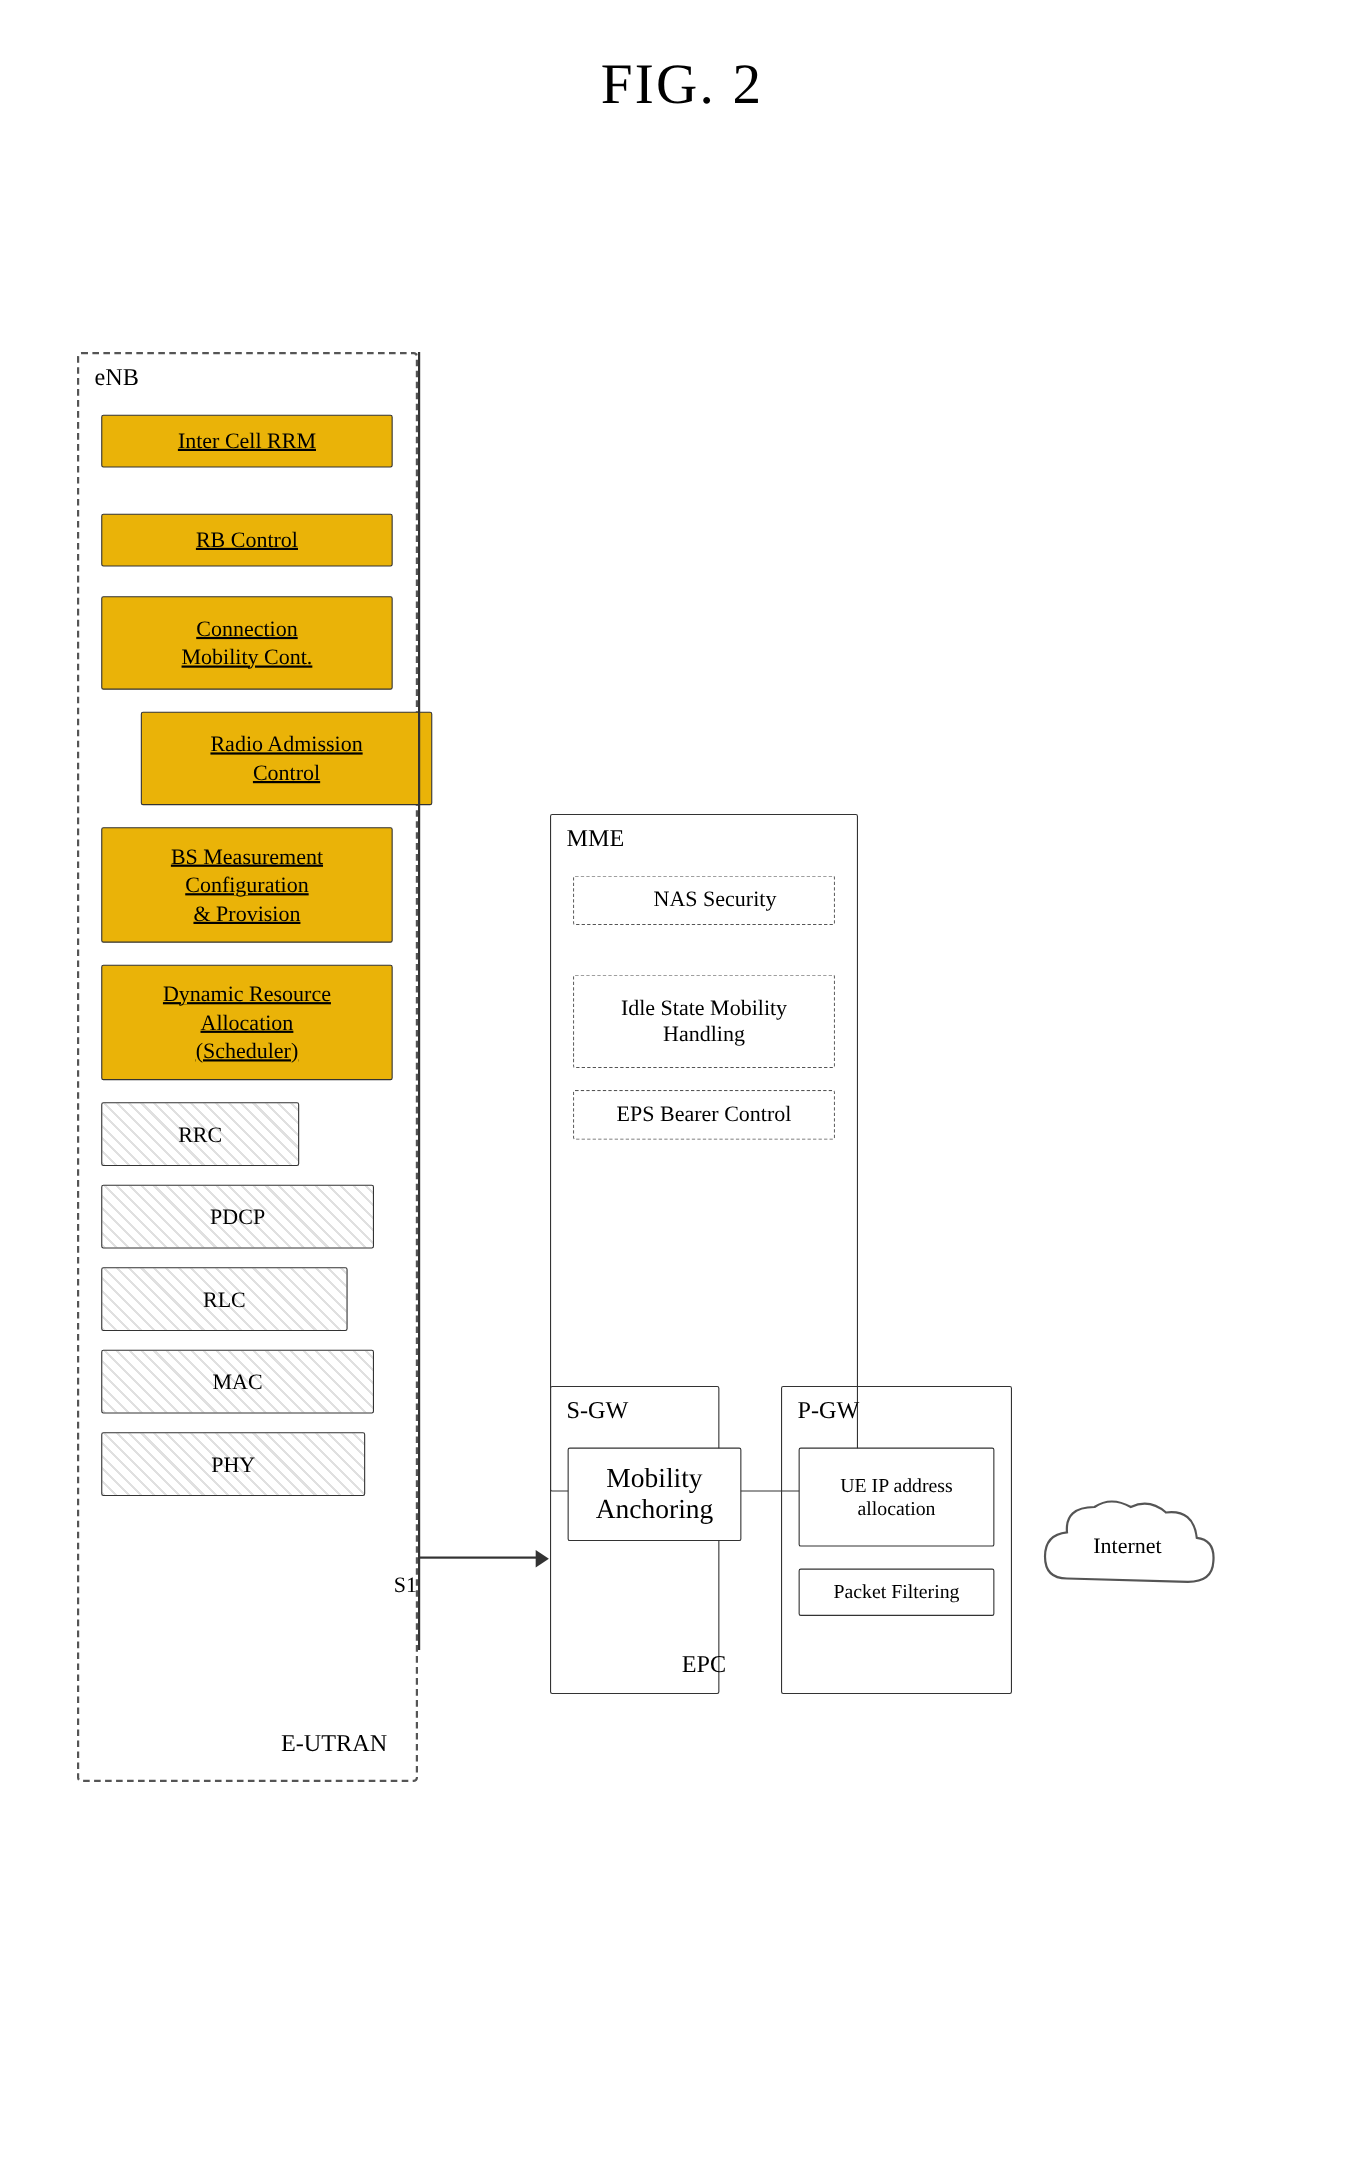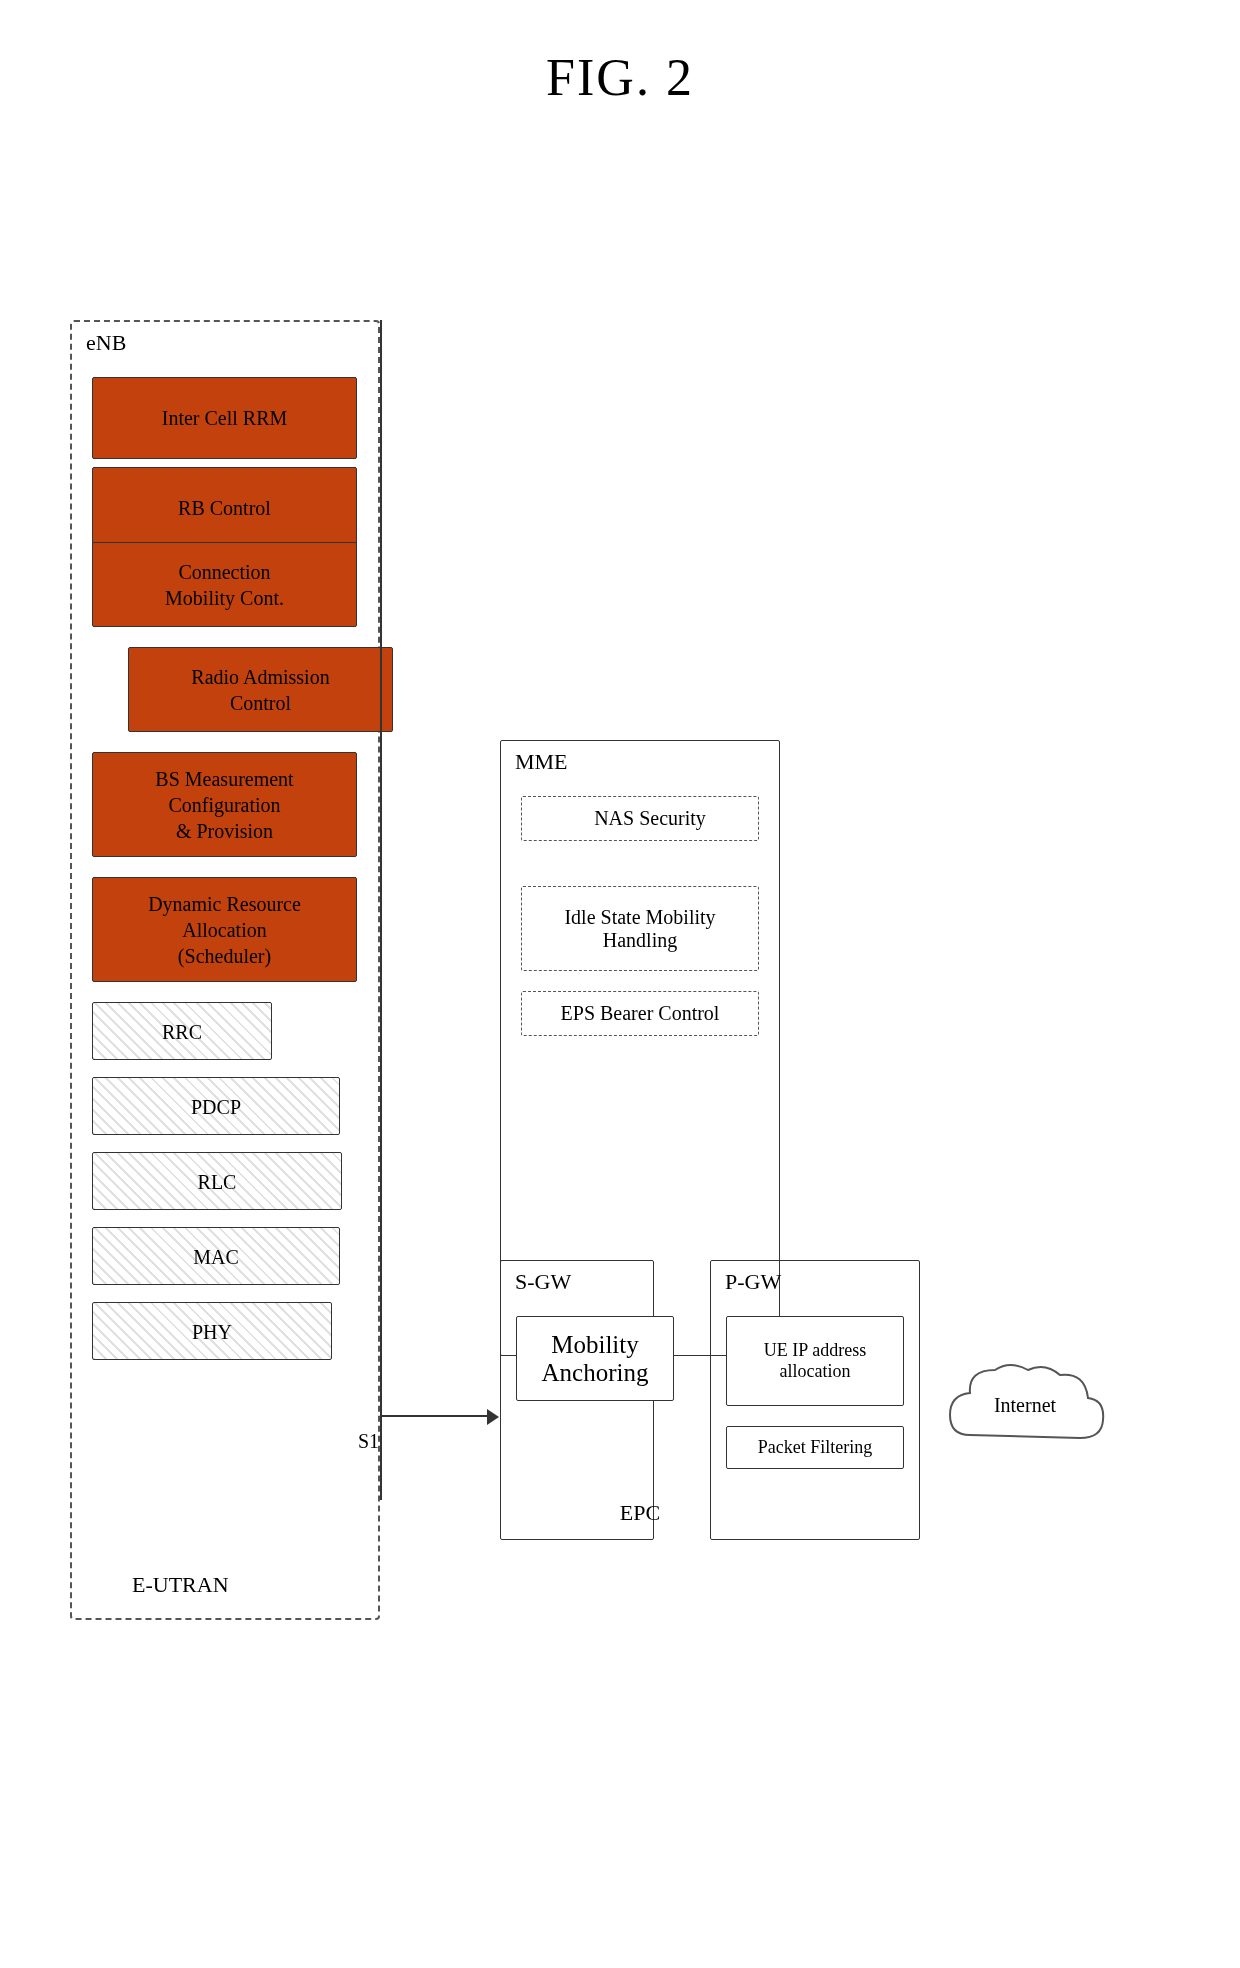--- a/index.html
+++ b/index.html
@@ -48,22 +48,23 @@
     
     .enb-box {
       position: absolute;
       left: 20px;
       width: 265px;
       border: 1.5px solid #333;
       border-radius: 2px;
       text-align: center;
       font-size: 20px;
       line-height: 1.3;
-      padding: 27px 8px;
-      background: #c2410c;
+      padding: 10px 8px;
+      background: #eab308;
+      text-decoration: underline;
     }
 
     .box-inter-cell { top: 55px; }
     .box-rb { top: 145px; }
     .box-conn-mob { top: 220px; height: 85px; display: flex; align-items: center; justify-content: center; }
     .box-radio-adm { top: 325px; height: 85px; display: flex; align-items: center; justify-content: center; margin-left: 36px; }
     .box-bs-meas { top: 430px; height: 105px; display: flex; align-items: center; justify-content: center; }
     .box-dynamic { top: 555px; height: 105px; display: flex; align-items: center; justify-content: center; }
 
     
@@ -82,30 +83,30 @@
         rgba(0,0,0,0.12) 0px,
         rgba(0,0,0,0.12) 2px,
         transparent 2px,
         transparent 8px
       );
       color: #000;
     }
 
     .box-rrc { top: 680px; }
     .box-pdcp { top: 755px; width: 248px; }
-    .box-rlc { top: 830px; width: 250px; }
+    .box-rlc { top: 830px; width: 224px; }
     .box-mac { top: 905px; width: 248px; }
     .box-phy { top: 980px; width: 240px; }
 
     .e-utran-label {
       position: absolute;
       bottom: 20px;
       left: 60px;
       font-size: 22px;
-      text-align: left;
+      text-align: right;
       width: 220px;
     }
 
     
     .s1-line {
       position: absolute;
       left: 330px;
       top: 100px;
       width: 2px;
       height: 1180px;

